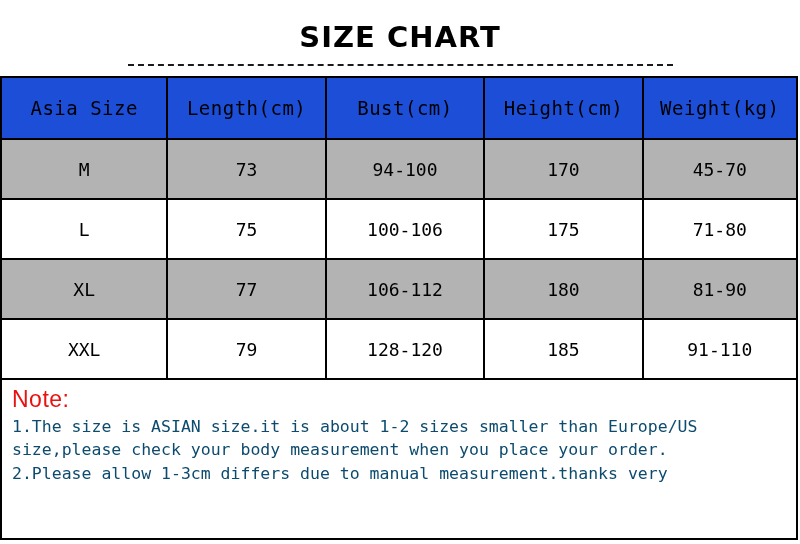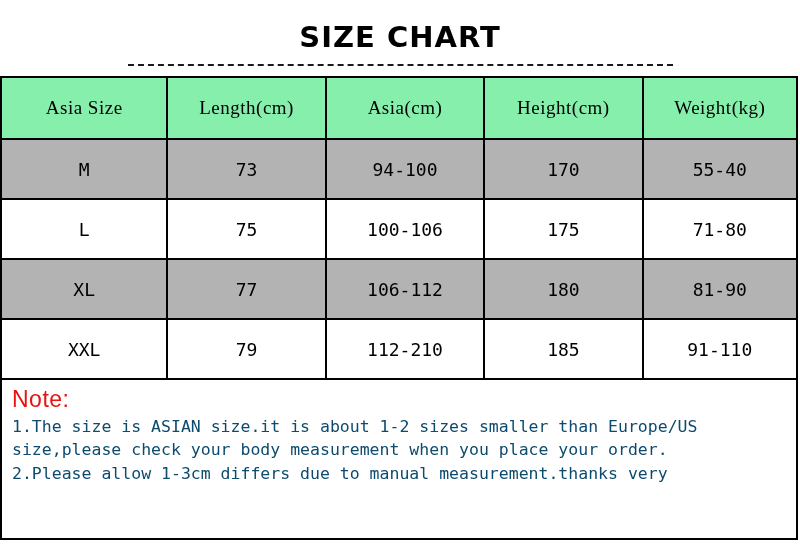--- a/index.html
+++ b/index.html
@@ -56,23 +56,22 @@
     font-family: "DejaVu Sans Mono", monospace;
     font-weight: normal;
     font-size: 18px;
     color: #000;
     height: 58px;
     padding: 0;
   }
   table.size-table thead td {
     font-size: 19px;
     letter-spacing: 0.5px;
-    background: #86efac;
+    background: #1d4ed8;
     height: 60px;
-    font-family: Liberation Serif, serif;
   }
   tr.shaded td {
     background: #b3b3b3;
   }
   tr.plain td {
     background: #ffffff;
   }
   .note-box {
     border: 2px solid #000;
     border-top: none;
@@ -117,51 +116,51 @@
       <col class="col-a">
         <col class="col-b">
         <col class="col-c">
         <col class="col-d">
         <col class="col-e">
     </colgroup>
     <thead>
       <tr>
         <td>Asia Size</td>
         <td>Length(cm)</td>
-        <td>Asia(cm)</td>
+        <td>Bust(cm)</td>
         <td>Height(cm)</td>
         <td>Weight(kg)</td>
       </tr>
     </thead>
     <tbody>
       <tr class="shaded">
         <td>M</td>
         <td>73</td>
         <td>94-100</td>
         <td>170</td>
-        <td>55-40</td>
+        <td>45-70</td>
       </tr>
       <tr class="plain">
         <td>L</td>
         <td>75</td>
         <td>100-106</td>
         <td>175</td>
         <td>71-80</td>
       </tr>
       <tr class="shaded">
         <td>XL</td>
         <td>77</td>
         <td>106-112</td>
         <td>180</td>
         <td>81-90</td>
       </tr>
       <tr class="plain">
         <td>XXL</td>
         <td>79</td>
-        <td>112-210</td>
+        <td>128-120</td>
         <td>185</td>
         <td>91-110</td>
       </tr>
     </tbody>
   </table>
 
   <div class="note-box">
     <div class="note-head">Note:</div>
     <div class="note-line">1.The size is ASIAN size.it is about 1-2 sizes smaller than Europe/US</div>
     <div class="note-line">size,please check your body measurement when you place your order.</div>

